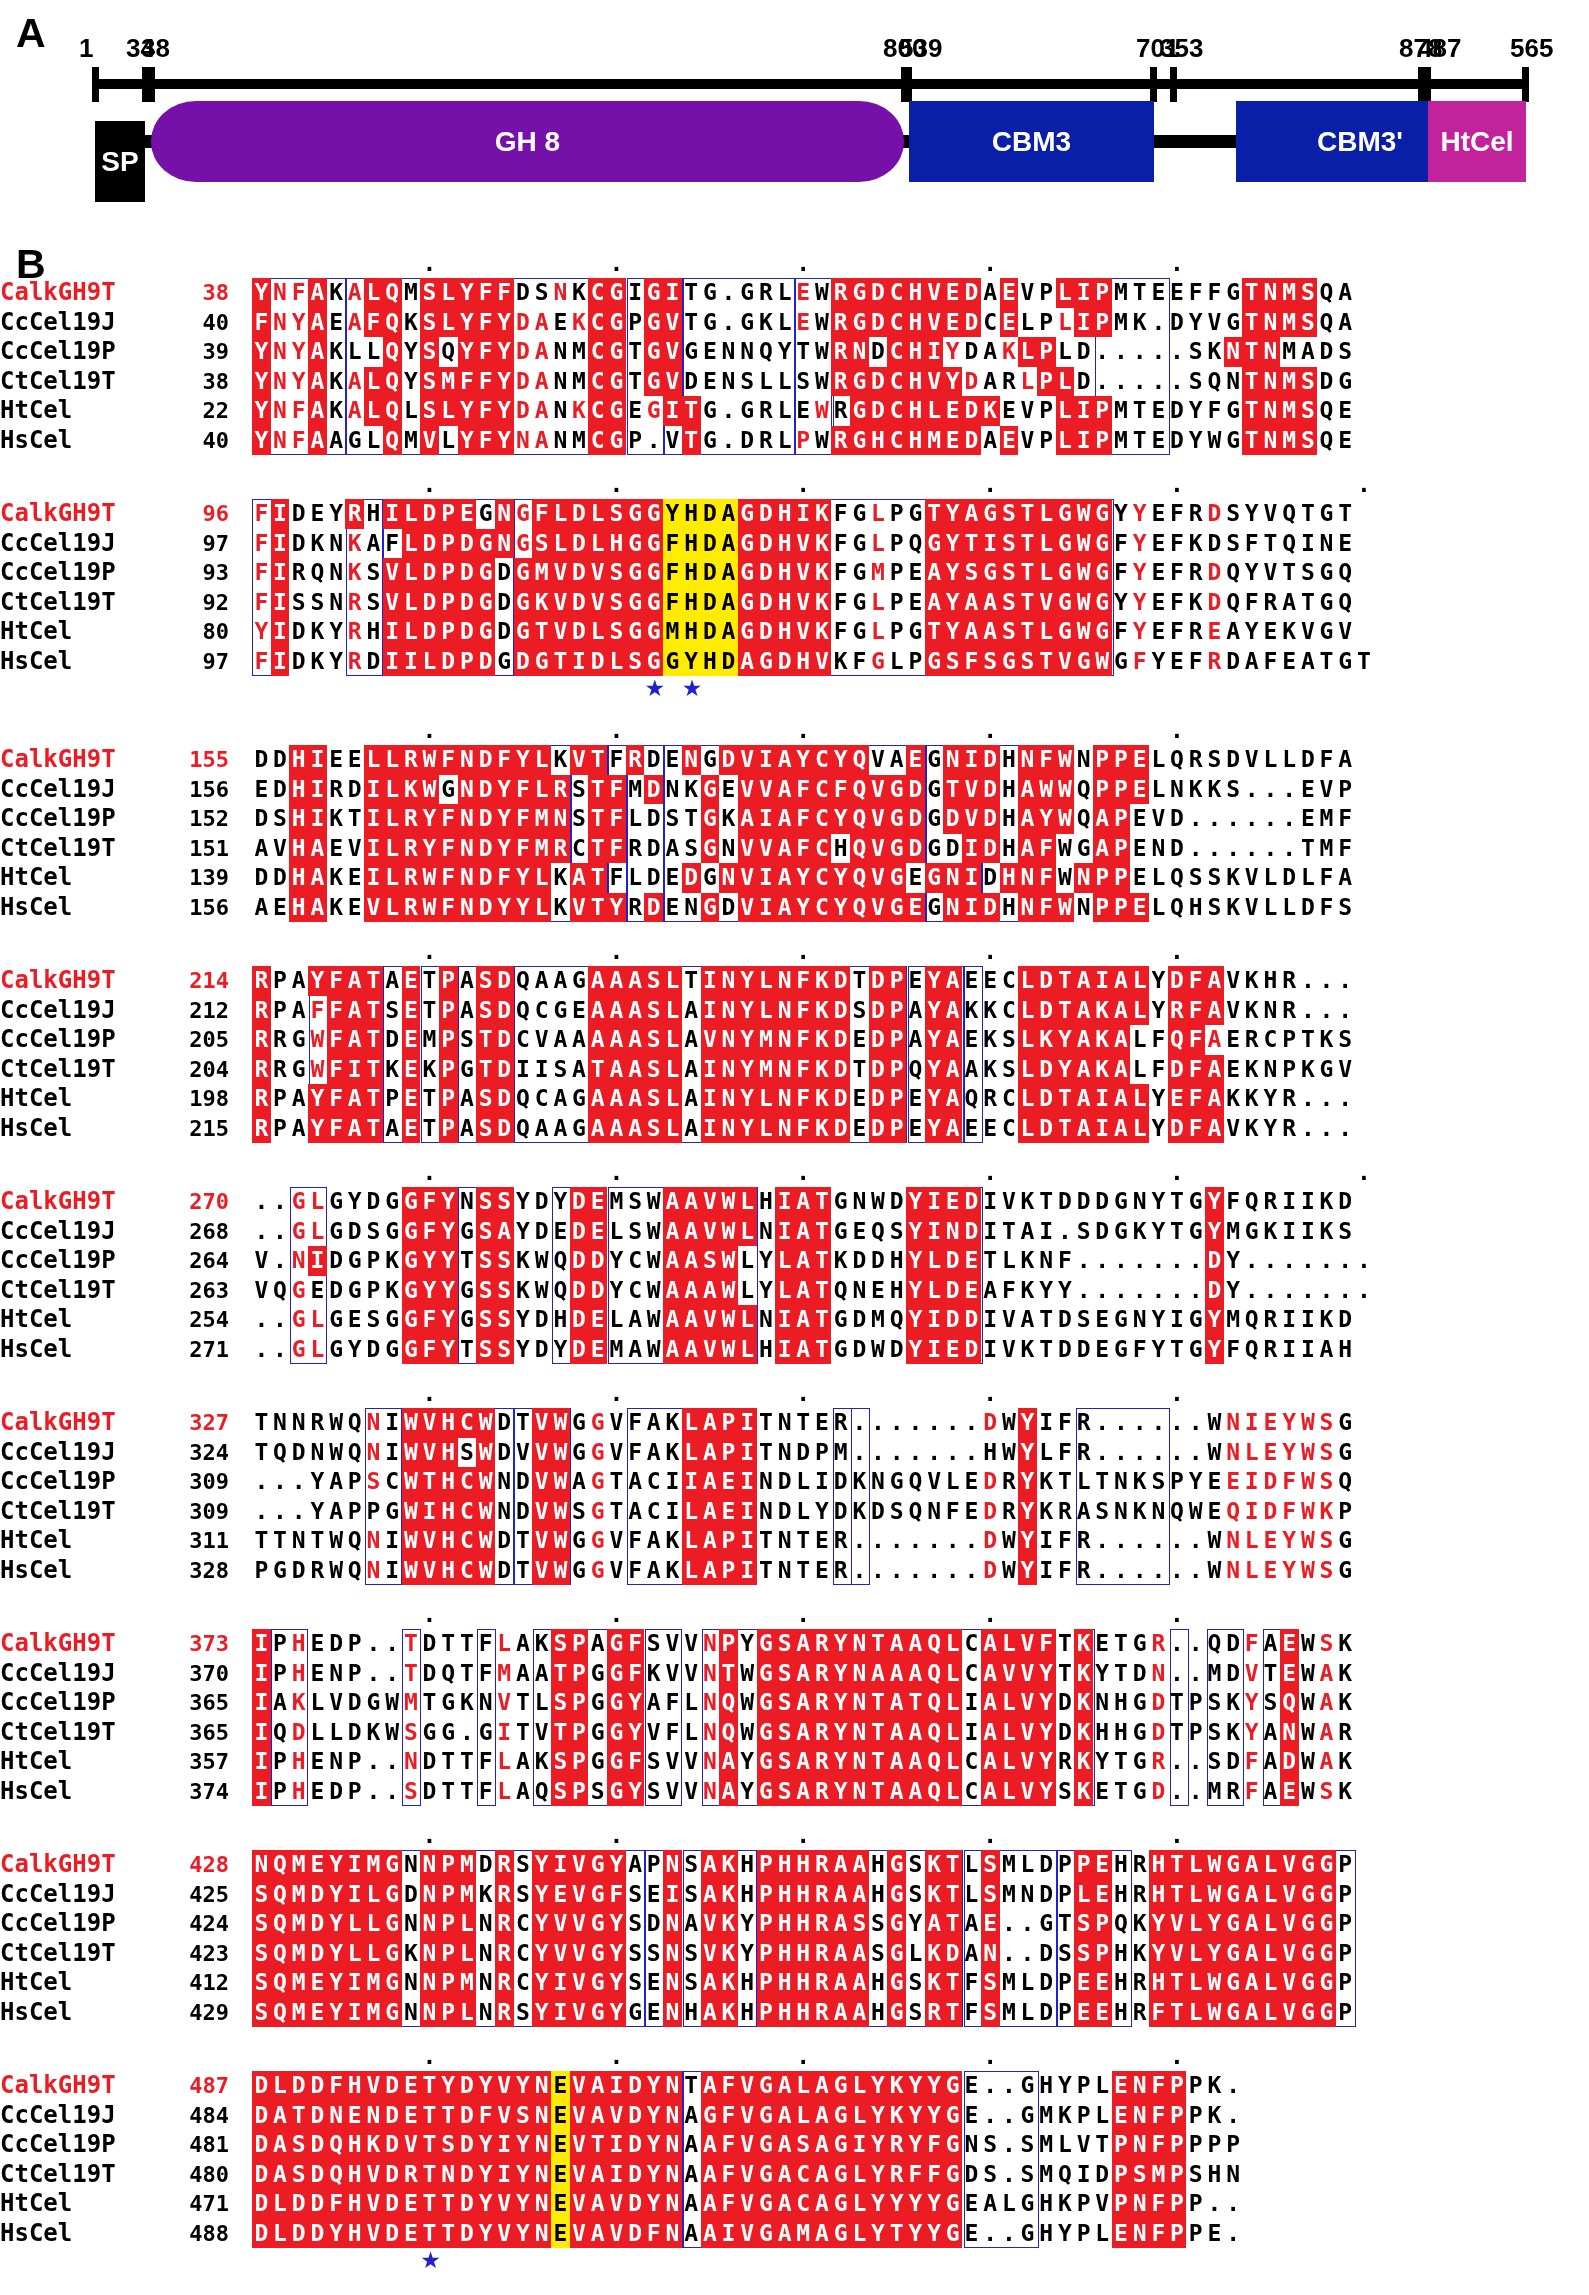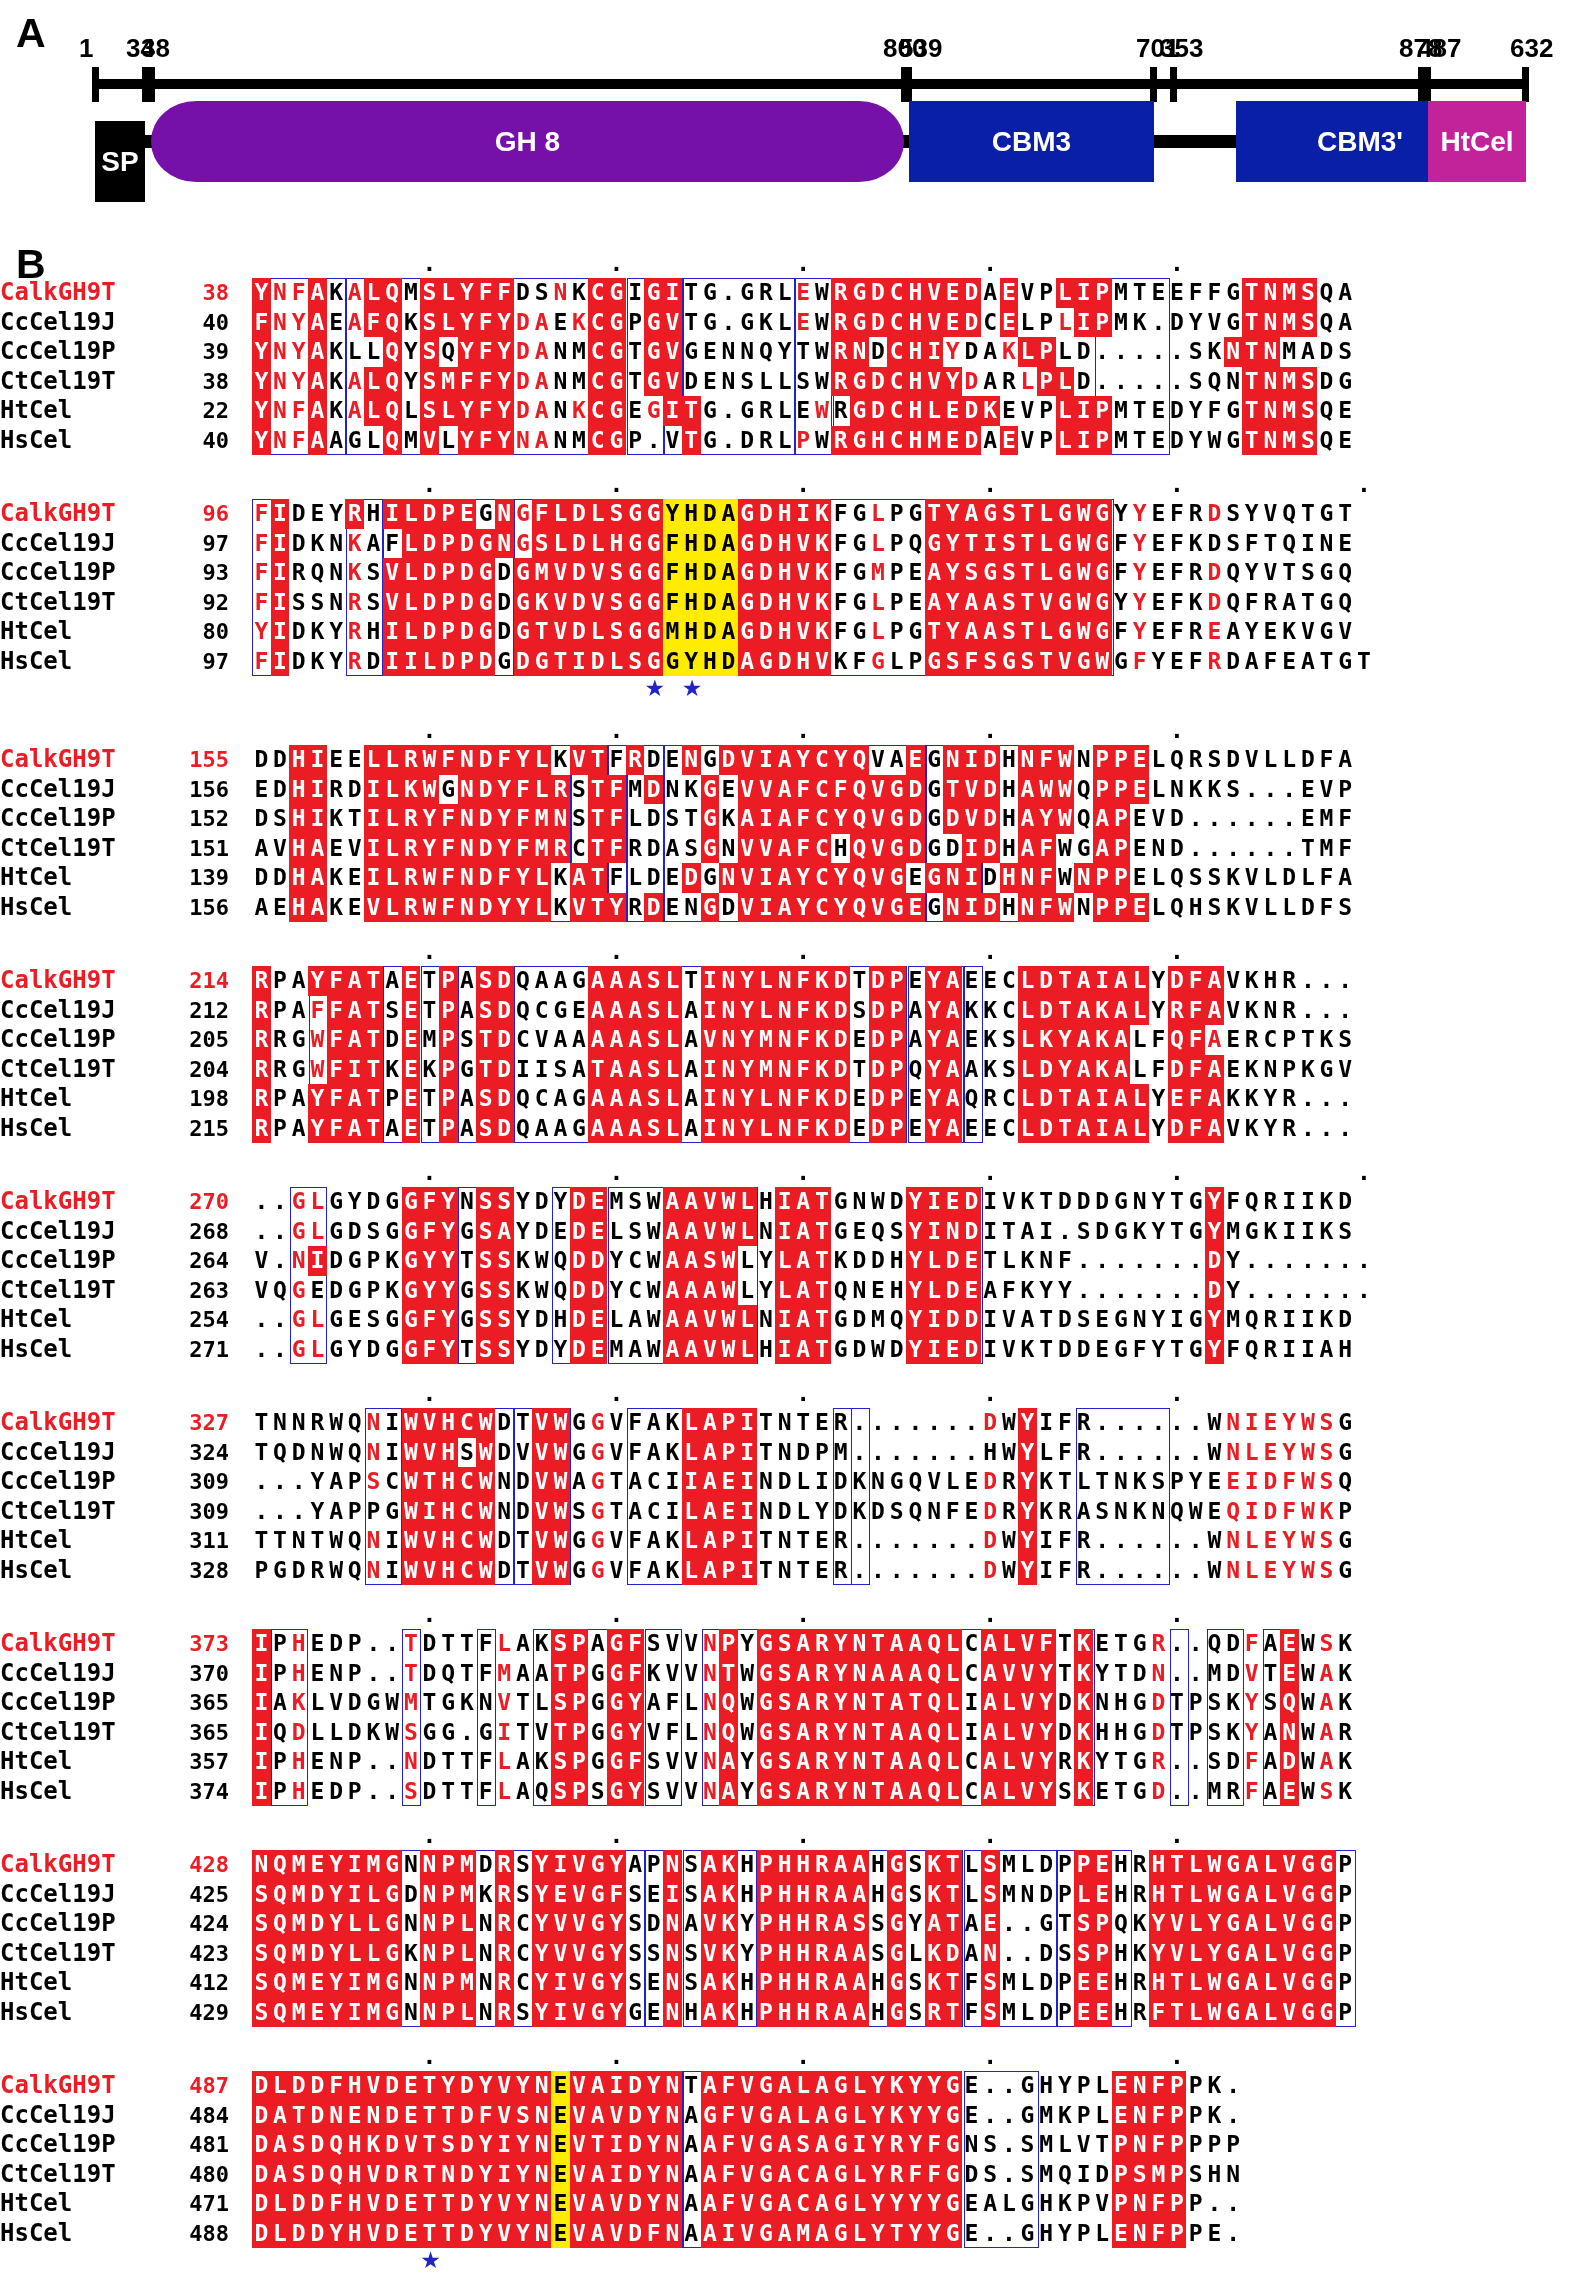--- a/index.html
+++ b/index.html
@@ -177,21 +177,21 @@
       <div class="ticklabel" style="left: 899px;">539</div>
       <div class="tickmark" style="left: 1150px;"></div>
       <div class="ticklabel" style="left: 1136px;">701</div>
       <div class="tickmark" style="left: 1170px;"></div>
       <div class="ticklabel" style="left: 1160px;">353</div>
       <div class="tickmark" style="left: 1418px;"></div>
       <div class="ticklabel" style="left: 1399px;">878</div>
       <div class="tickmark" style="left: 1424px;"></div>
       <div class="ticklabel" style="left: 1418px;">487</div>
       <div class="tickmark" style="left: 1522px;"></div>
-      <div class="ticklabel" style="left: 1510px;">632</div>
+      <div class="ticklabel" style="left: 1510px;">565</div>
     </div>
   <div id="domains-host">
     <div id="domainbar"></div>
   <div class="domain dom-sp" style="left: 95px; width: 50px; background: rgb(0, 0, 0);">
         <span>SP</span>
       </div>
       <div class="domain dom-gh9" style="left: 151px; width: 753px; background: rgb(117, 16, 168);">
         <span>GH 8</span>
       </div>
       <div class="domain dom-cbm" style="left: 909px; width: 245px; background: rgb(10, 31, 168);">

